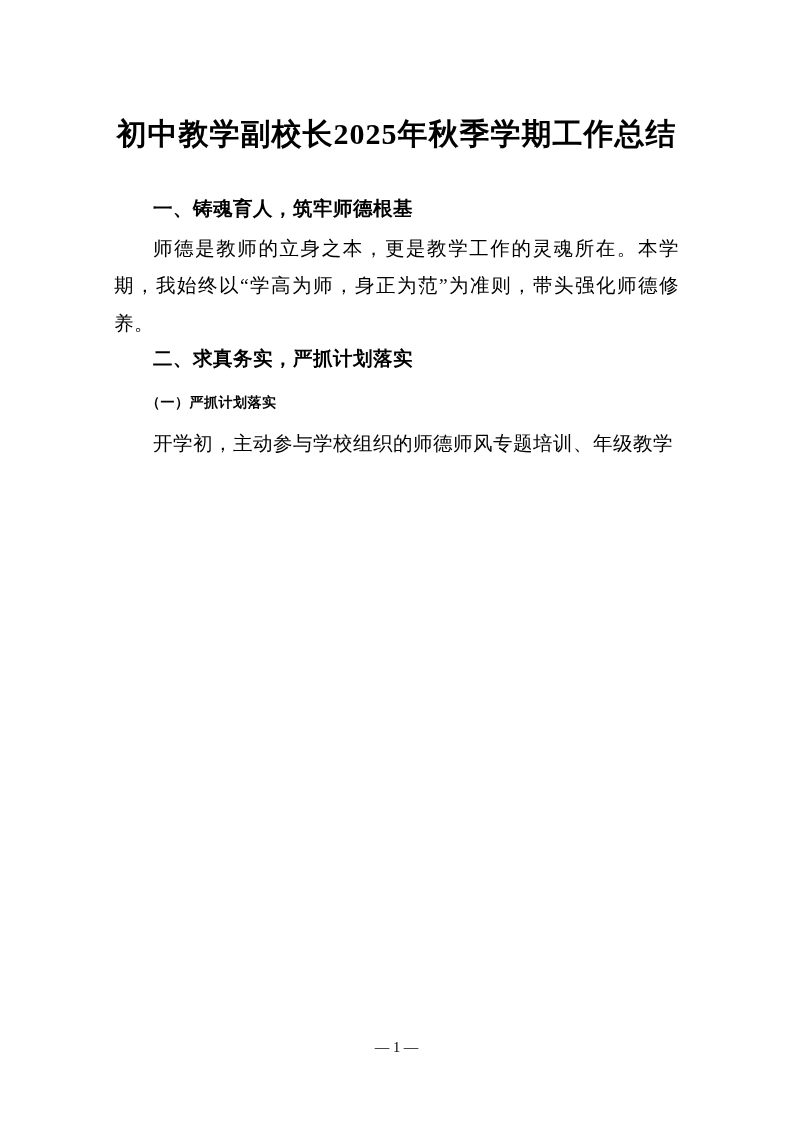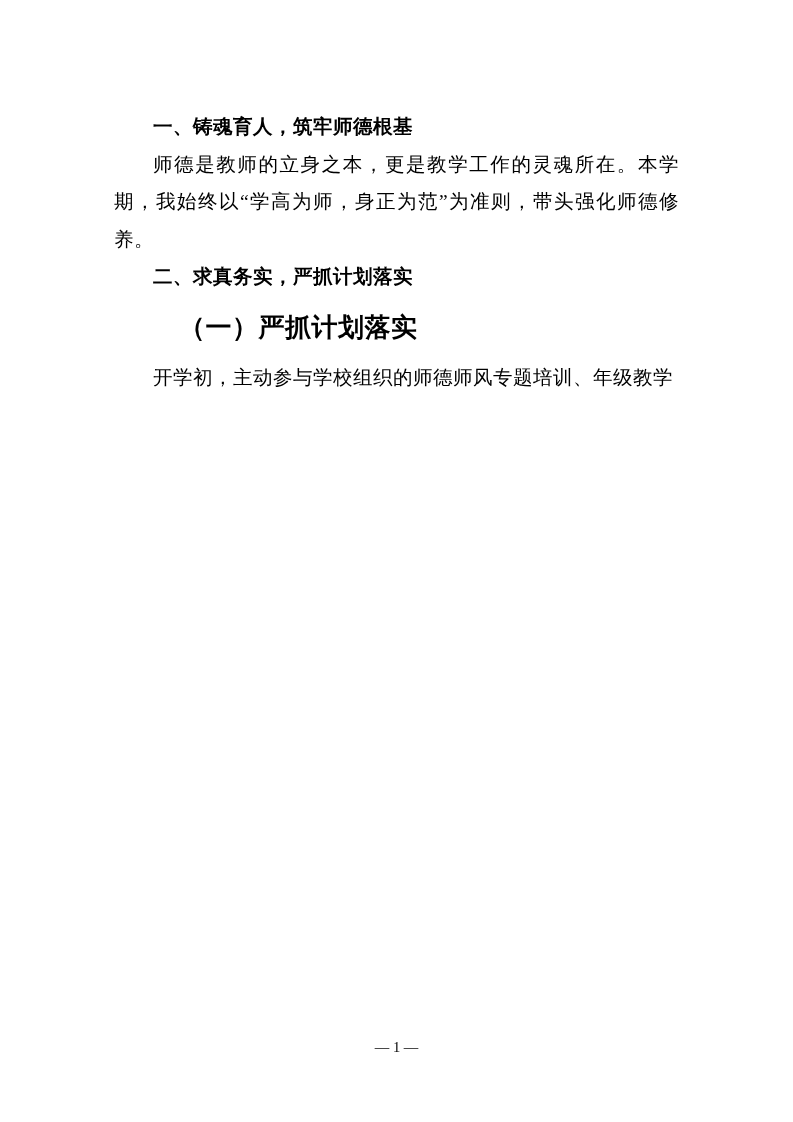--- a/index.html
+++ b/index.html
@@ -36,55 +36,56 @@
   .para {
     font-size: 19.5px;
     line-height: 37.5px;
     text-align: justify;
     text-indent: 2em;
     margin: 0;
     letter-spacing: 0.5px;
     word-break: break-all;
   }
   .heading {
-    font-family: Liberation Serif, serif;
+    font-family: Liberation Mono, monospace;
     font-weight: 700;
     font-size: 19.5px;
     line-height: 37.5px;
     text-indent: 2em;
     margin: 0;
     letter-spacing: 0.5px;
   }
   .subheading {
     font-family: "Liberation Serif", serif;
     font-weight: 700;
-    font-size: 26px;
+    font-size: 14px;
     line-height: 37.5px;
     text-indent: 2em;
-    margin: 13px;
+    margin: 4px;
     letter-spacing: 0.5px;
   }
   .footer {
     position: absolute;
     bottom: 66px;
     left: 0;
     right: 0;
     text-align: center;
     font-family: "Liberation Serif", serif;
     font-size: 14.5px;
     line-height: 18px;
     color: #000000;
   }
 </style>
 </head>
 <body>
 
 <div class="page">
   <div class="content">
 
+    <h1 class="doc-title">初中教学副校长2025年秋季学期工作总结</h1>
 
 
     <p class="heading">一、铸魂育人，筑牢师德根基</p>
 
     <p class="para">师德是教师的立身之本，更是教学工作的灵魂所在。本学期，我始终以“学高为师，身正为范”为准则，带头强化师德修养。</p>
 
 
     <p class="heading">二、求真务实，严抓计划落实</p>
 
 

